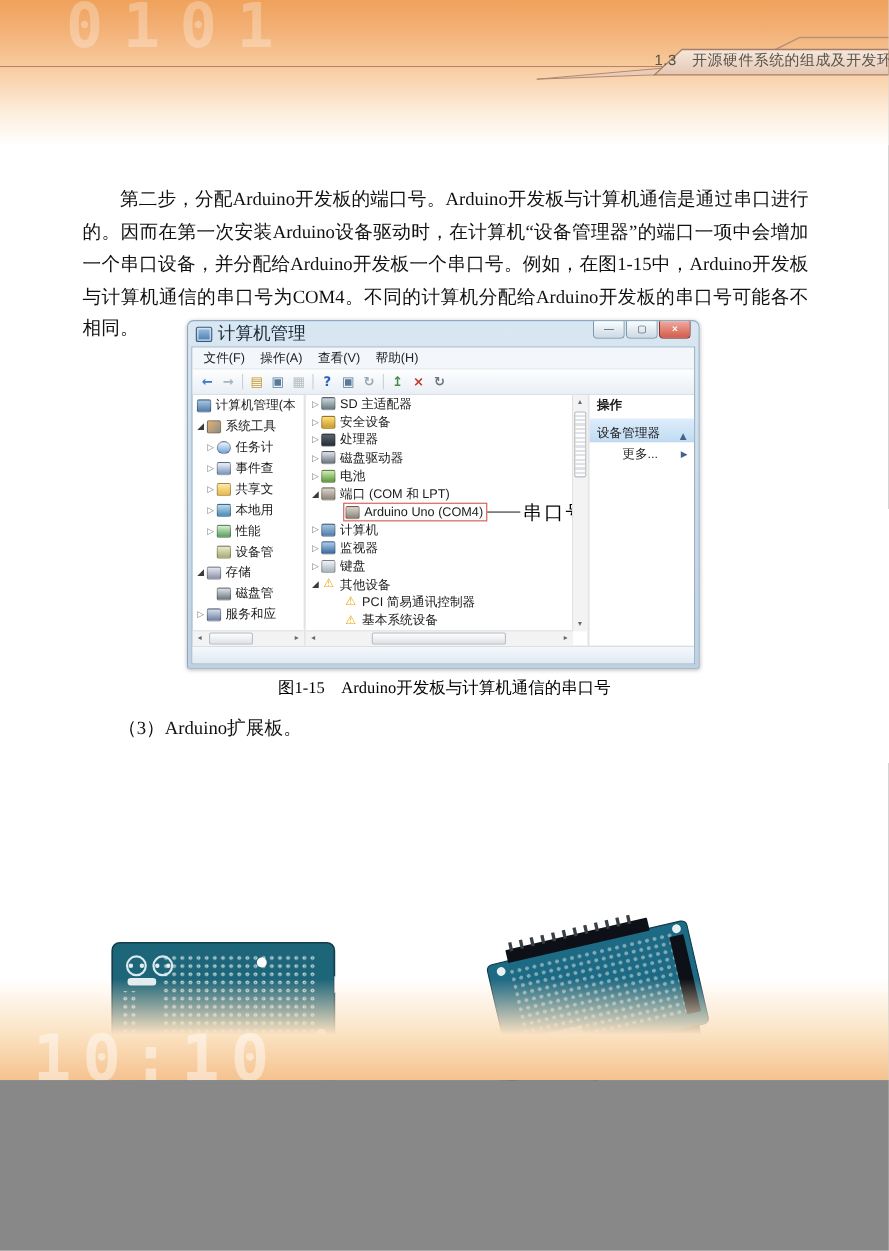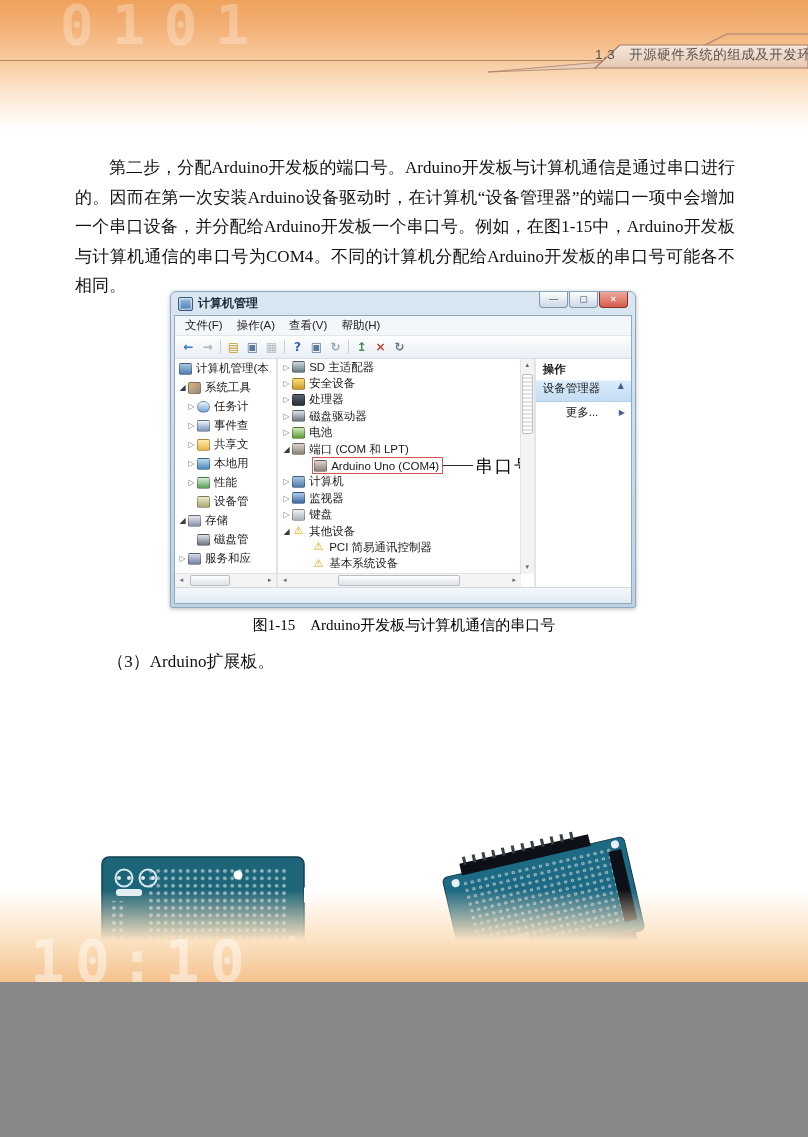--- a/index.html
+++ b/index.html
@@ -19,37 +19,37 @@
   .footer-band{position:absolute;left:0;bottom:0;width:808px;height:92px;
      background:linear-gradient(180deg,rgba(255,255,255,0) 0%,#fbe2c2 55%,#f5c28e 100%);}
   .ftr-tex{position:absolute;bottom:-14px;left:30px;font-family:"DejaVu Sans Mono",monospace;
      font-size:58px;font-weight:bold;color:rgba(255,255,255,.45);letter-spacing:10px;}
   .page-num{position:absolute;right:46px;top:1066px;font-size:17px;color:#2a2a2a;
      font-family:"Liberation Sans","DejaVu Sans",sans-serif;}
   
   .bodytext{position:absolute;left:75px;width:660px;font-size:17px;line-height:29.6px;
      text-align:justify;color:#111;}
   .para1{top:124px;}
-  .para2{top:153px;text-indent:2em;}
+  .para2{top:166px;text-indent:2em;}
   .h3line{position:absolute;left:75px;top:650px;width:660px;font-size:17px;text-indent:1.9em;color:#111;}
   .para3{top:681px;text-indent:2em;}
   .caption{position:absolute;font-size:15px;color:#000;text-align:center;white-space:nowrap;}
   .cap15{left:0;top:616px;width:808px;}
   .cap16a{left:60px;top:1040px;width:320px;}
   .cap16b{left:380px;top:1040px;width:340px;}
   
   .fig15{position:absolute;left:170px;top:291px;width:466px;height:317px;}
   .win{width:100%;height:100%;box-sizing:border-box;border:1px solid #8fa9bf;border-radius:6px 6px 2px 2px;
      background:linear-gradient(#d9e7f2,#bcd2e3);box-shadow:0 1px 4px rgba(0,0,0,.28);
      padding:0 3px 3px;display:flex;flex-direction:column;
      font-family:"Liberation Sans","DejaVu Sans",sans-serif;}
   .titlebar{height:23px;display:flex;align-items:center;gap:5px;padding:0 4px;}
   .win-ico{width:13px;height:12px;border-radius:2px;background:linear-gradient(#9dc0e2,#4a7bb0);
      border:1px solid #36587e;box-shadow:inset 0 0 0 1.5px rgba(255,255,255,.55);}
-  .title-text{font-size:12px;color:#1c2a38;font-weight:bold;}
+  .title-text{font-size:16px;color:#1c2a38;}
   .win-btns{margin-left:auto;display:flex;gap:1px;align-self:flex-start;}
   .wbtn{width:27px;height:15px;border:1px solid #7f97ab;border-top:none;border-radius:0 0 4px 4px;
      background:linear-gradient(#fbfdfe,#ccd9e6);font-size:9px;line-height:14px;text-align:center;
      color:#3a4a5a;cursor:default;}
   .wbtn.close{background:linear-gradient(#f0a89e,#d35c4c);border-color:#8e2f24;color:#fff;font-weight:bold;}
   .win-inner{flex:1;background:#fff;border:1px solid #8fa9bf;display:flex;flex-direction:column;min-height:0;}
   .menubar{height:19px;background:#f3f7fb;border-bottom:1px solid #e0e6ec;display:flex;align-items:center;
      gap:2px;padding:0 4px;font-size:11.5px;color:#222;}
   .menu-item{padding:17px 6px;border-radius:2px;}
   .toolbar{height:22px;background:linear-gradient(#fdfefe,#e9eff6);border-bottom:1px solid #d6dde4;
@@ -100,21 +100,21 @@
      border-top:1px solid #e2e2e2;display:flex;align-items:center;z-index:1;}
   .pane-mid .hscroll{right:13px;}
   .sarrow{font-size:7px;color:#5a6a78;width:13px;height:13px;line-height:13px;text-align:center;
      font-family:"DejaVu Sans",sans-serif;flex:0 0 13px;}
   .vthumb{width:9px;height:58px;margin-top:2px;border:1px solid #b8bec4;border-radius:2px;
      background:repeating-linear-gradient(180deg,#fdfdfd 0 2px,#dfe3e7 2px 4px);}
   .hthumb{height:9px;border:1px solid #b8bec4;border-radius:2px;background:linear-gradient(#fdfdfd,#dfe3e7);}
   .hthumb.left{width:38px;margin-left:2px;}
   .hthumb.mid{width:120px;margin:0 auto;}
   .act-header{height:21px;line-height:21px;padding:0 7px;font-weight:bold;color:#1a1a1a;}
-  .act-sel{height:20px;display:flex;align-items:flex-start;padding:0 7px;
+  .act-sel{height:20px;display:flex;align-items:flex-end;padding:0 7px;
      background:linear-gradient(#dcecfb,#c2dcf3);border-top:1px solid #ecf4fc;border-bottom:1px solid #b6d2ea;}
   .act-arrow{margin-left:auto;font-size:8px;color:#44638a;font-family:"DejaVu Sans",sans-serif;}
   .act-more{height:20px;display:flex;align-items:center;padding:0 6px 0 30px;}
   .statusbar{height:15px;border-top:1px solid #cfd8e1;background:linear-gradient(#f4f8fc,#e0eaf3);}
   
   .fig16a{position:absolute;left:88px;top:845px;}
   .fig16b{position:absolute;left:418px;top:828px;}
 </style>
 </head>
 <body>

